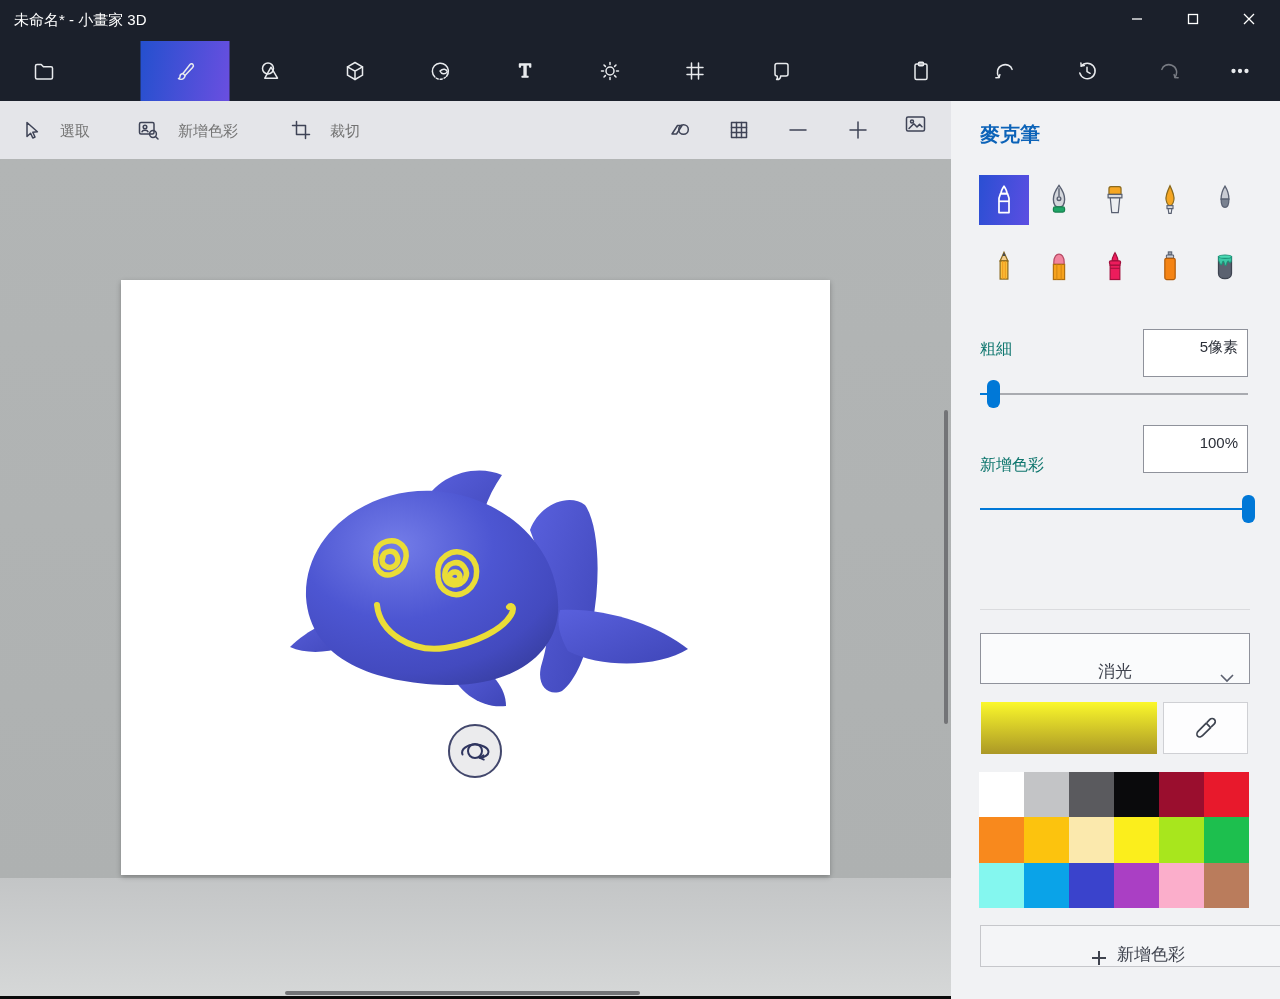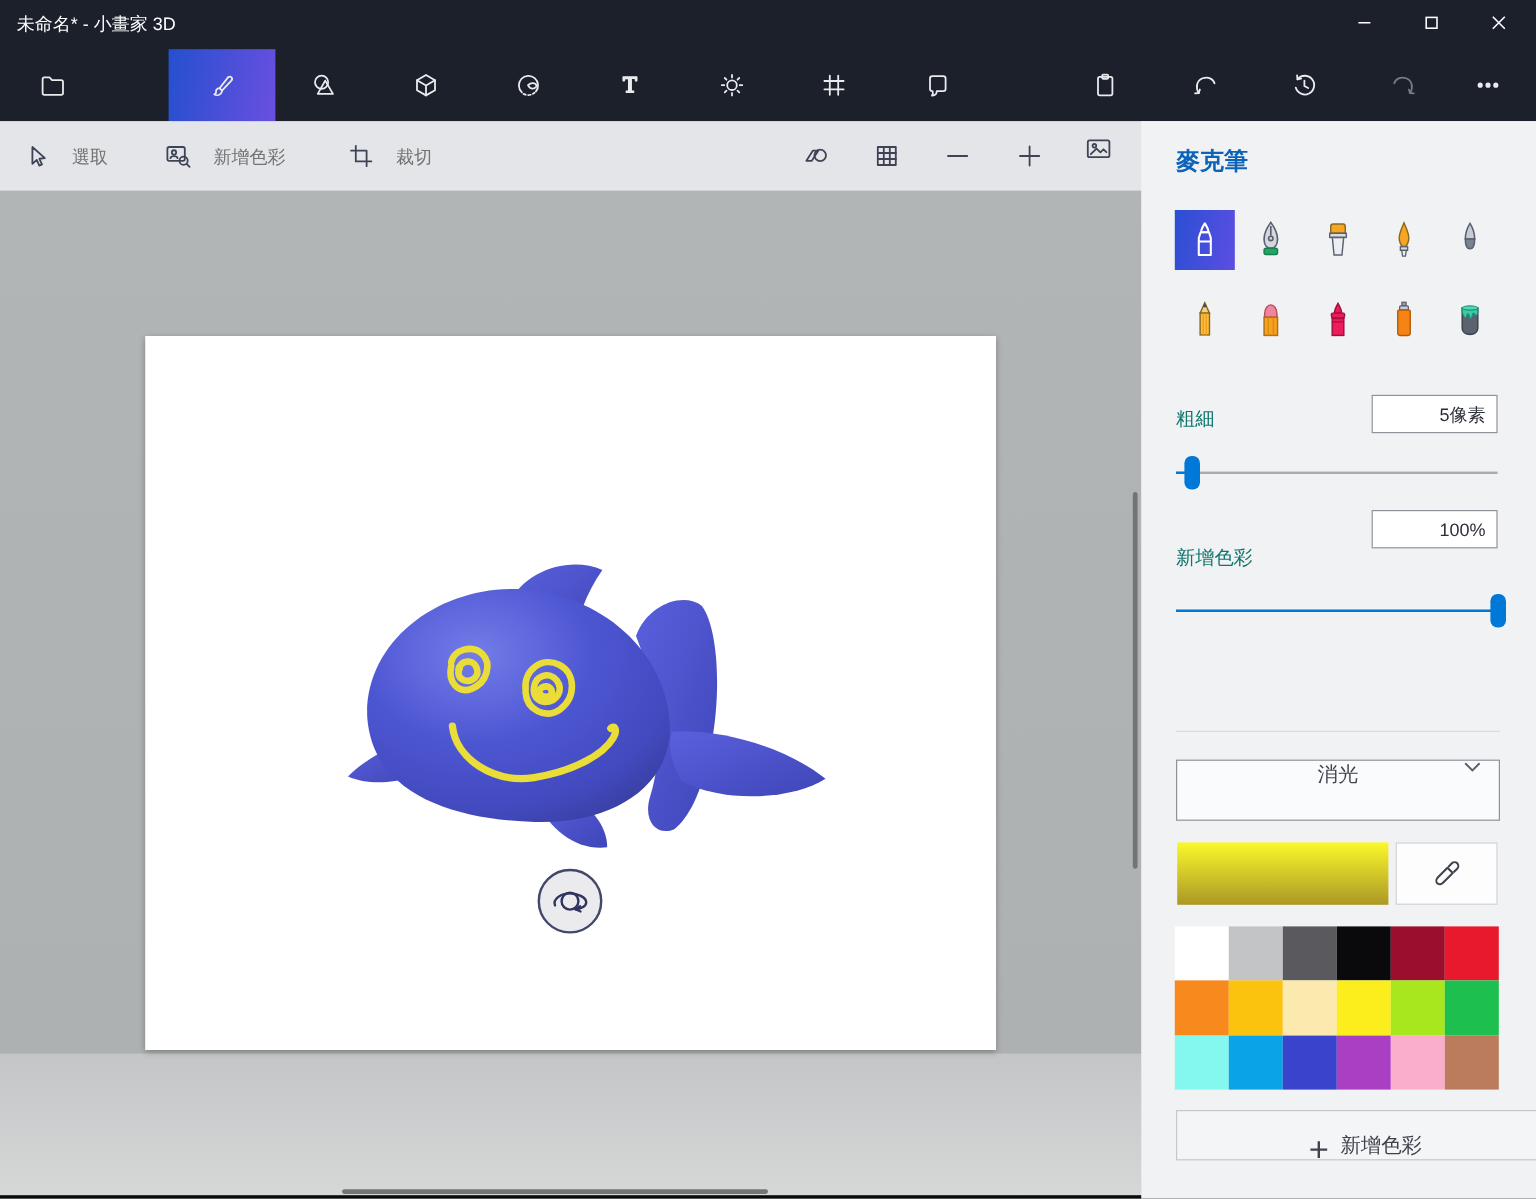--- a/index.html
+++ b/index.html
@@ -33,30 +33,30 @@
   .vscroll{left:944px;top:410px;width:4px;height:314px;background:#737477;border-radius:2px;}
   .hscroll{left:285px;top:991px;width:355px;height:4px;background:#737477;border-radius:2px;}
   .bottom-strip{left:0;top:996px;width:1280px;height:3px;background:#0a0a0a;}
 
   
   .panel{left:951px;top:101px;width:329px;height:898px;background:#f1f2f4;}
   .panel-title{left:29px;top:20px;font-size:20px;font-weight:bold;color:#0c63b8;}
   .brush-cell{width:44px;height:44px;transform:translate(-50%,-50%);display:flex;align-items:center;justify-content:center;cursor:pointer;}
   .brush-cell.selected{width:50px;height:50px;background:linear-gradient(100deg,#2a4fd3,#5c4ee2);}
   .lbl{font-size:16px;color:#0f766e;white-space:nowrap;}
-  .valbox{width:105px;height:32px;background:#fff;border:1px solid #8f929b;box-sizing:border-box;
+  .valbox{width:105px;height:48px;background:#fff;border:1px solid #8f929b;box-sizing:border-box;
           font-size:15px;color:#2b2f38;text-align:right;line-height:34px;padding-right:9px;}
   .slider{left:29px;width:268px;height:28px;}
   .slider .track{position:absolute;left:0;right:0;top:13px;height:2px;background:#a9abb0;}
   .slider .fill{position:absolute;left:0;top:13px;height:2px;background:#0078d7;width:var(--p);}
   .slider .thumb{position:absolute;top:0;width:13px;height:28px;border-radius:6px;background:#0078d7;
                  left:calc(var(--p) - 6px);}
   .divider{left:29px;width:270px;height:1px;background:#dadbde;}
   .dropdown{left:29px;width:270px;height:51px;background:#fafbfc;border:1px solid #8f929b;box-sizing:border-box;
-            display:flex;align-items:flex-start;justify-content:center;font-size:17px;color:#3f434e;cursor:pointer;}
+            display:flex;align-items:flex-end;justify-content:center;font-size:17px;color:#3f434e;cursor:pointer;}
   .dropdown svg{position:absolute;right:14px;stroke:#5a5f6e;stroke-width:1.6;fill:none;}
   .swatch{left:30px;top:601px;width:176px;height:52px;}
   .eyedrop{left:212px;top:601px;width:85px;height:52px;background:#fdfdfe;border:1px solid #cfd0d4;box-sizing:border-box;
            display:flex;align-items:center;justify-content:center;cursor:pointer;}
   .palette{left:28px;top:671px;width:270px;height:136px;display:grid;grid-template-columns:repeat(6,1fr);grid-template-rows:repeat(3,1fr);}
   .palette div{cursor:pointer;}
   .add-color{left:29px;top:824px;width:316px;height:42px;border:1px solid #c6c7cb;box-sizing:border-box;background:#f4f5f7;
              display:flex;align-items:flex-end;justify-content:center;gap:10px;font-size:17px;color:#3f434e;cursor:pointer;}
   .add-color svg{stroke:#3f434e;stroke-width:2;fill:none;}
   .ic{stroke-linecap:round;stroke-linejoin:round;}

